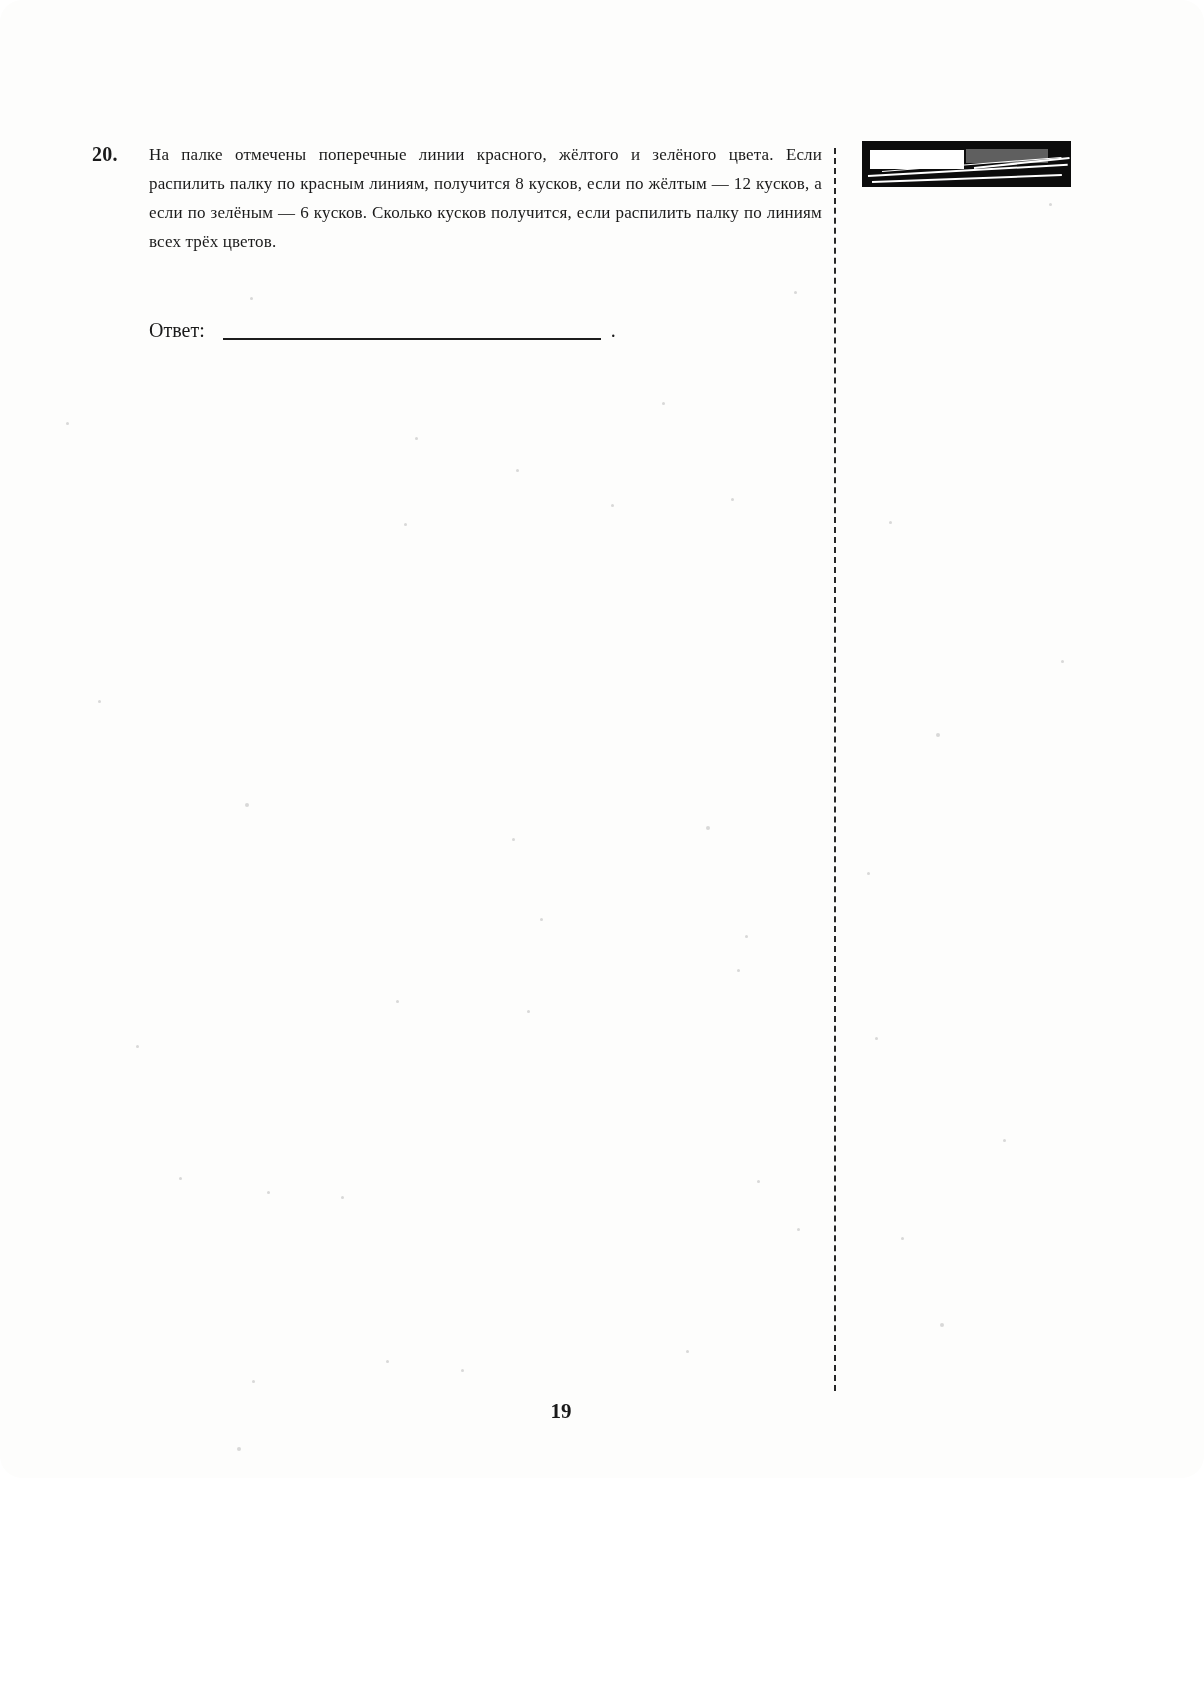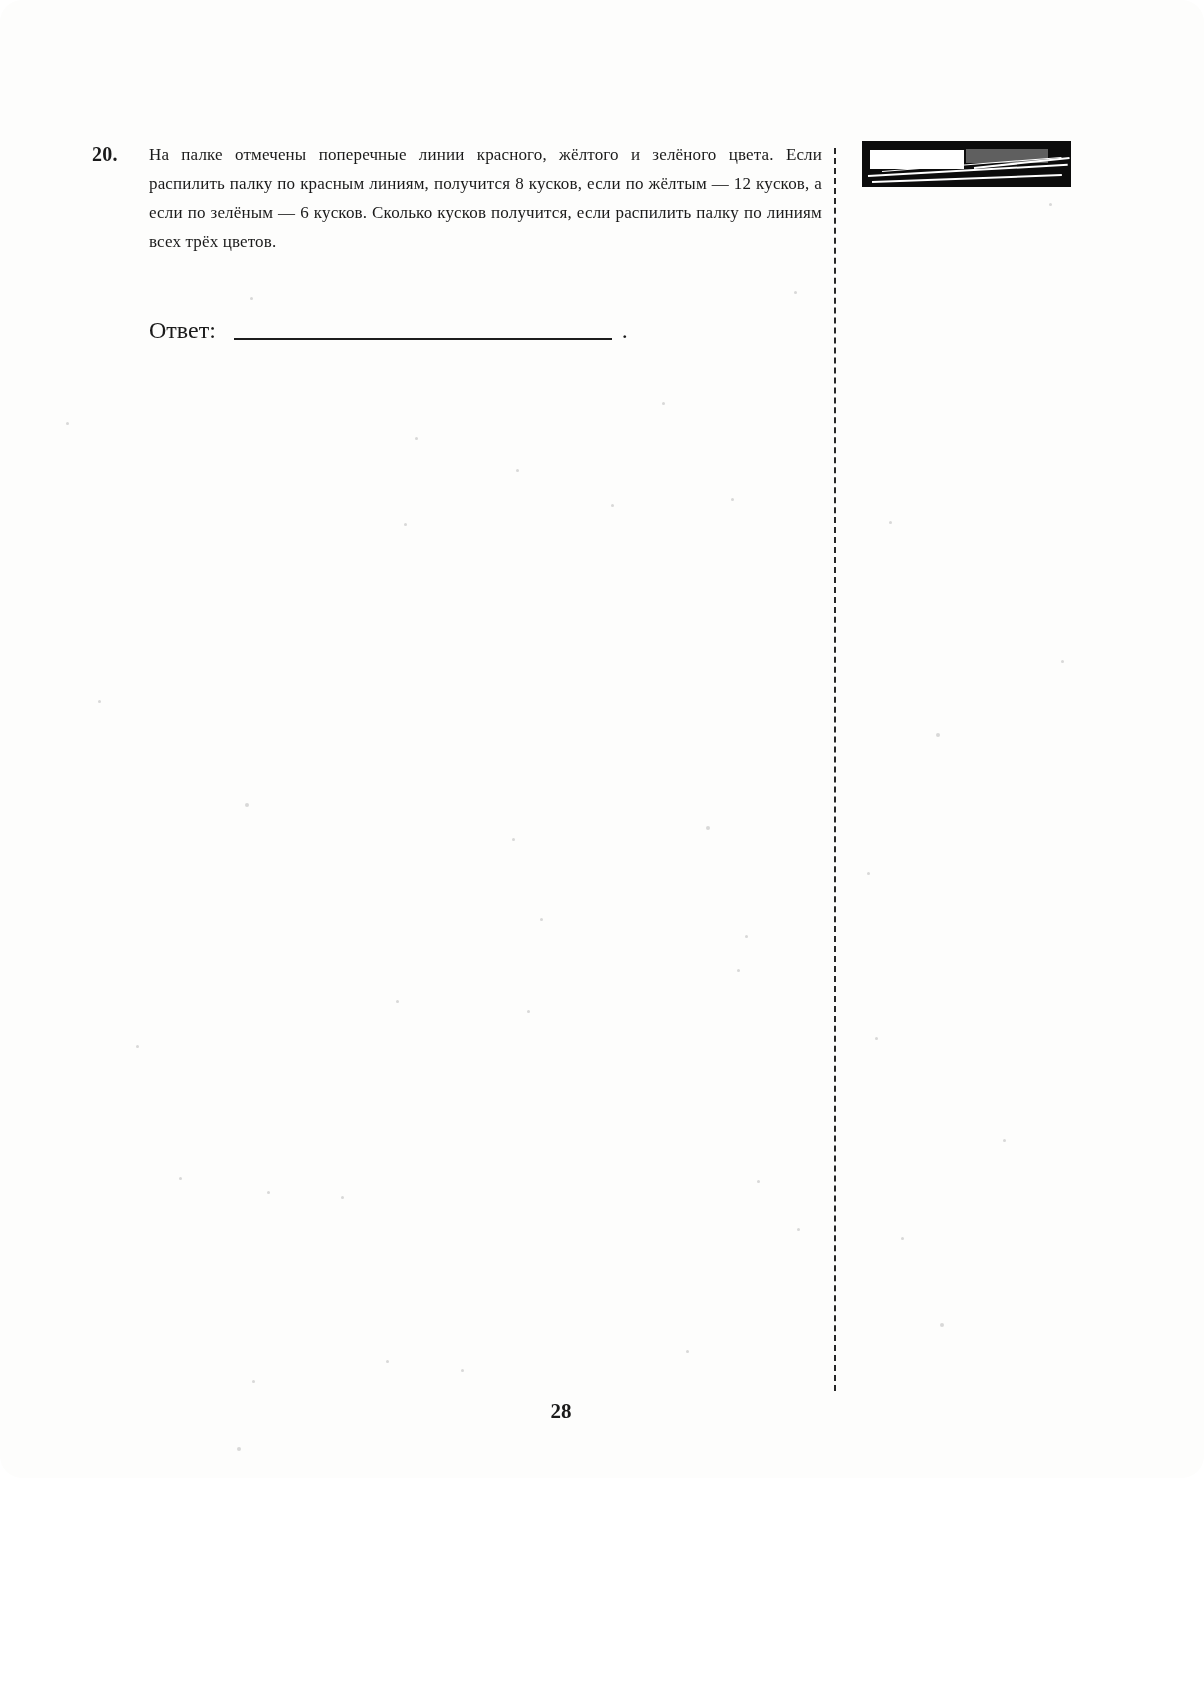--- a/index.html
+++ b/index.html
@@ -61,21 +61,21 @@
     margin: 0;
   }
 
   
   .answer-row {
     position: absolute;
     left: 149px;
     top: 320px;
     display: flex;
     align-items: center;
-    font-size: 24px;
+    font-size: 20px;
   }
   .answer-label {
     line-height: 20px;
   }
   .answer-blank {
     width: 378px;
     height: 18px;
     margin-left: 18px;
     border-bottom: 2px solid #1d1d1d;
   }
@@ -199,15 +199,15 @@
 
   <div class="barcode-box">
     <div class="barcode-white-band"></div>
     <div class="barcode-gray"></div>
     <div class="barcode-streak" style="left:6px;  top:34px; width:200px; height:2px; transform: rotate(-3.2deg);"></div>
     <div class="barcode-streak" style="left:10px; top:40px; width:190px; height:1.6px; transform: rotate(-2.1deg);"></div>
     <div class="barcode-streak" style="left:20px; top:30px; width:180px; height:1.2px; transform: rotate(-4.5deg);"></div>
     <div class="barcode-streak" style="left:112px;top:26px; width:96px;  height:1.5px; transform: rotate(-6deg);"></div>
   </div>
 
-  <div class="page-number">28</div>
+  <div class="page-number">19</div>
 
 </div>
 
 </body></html>

